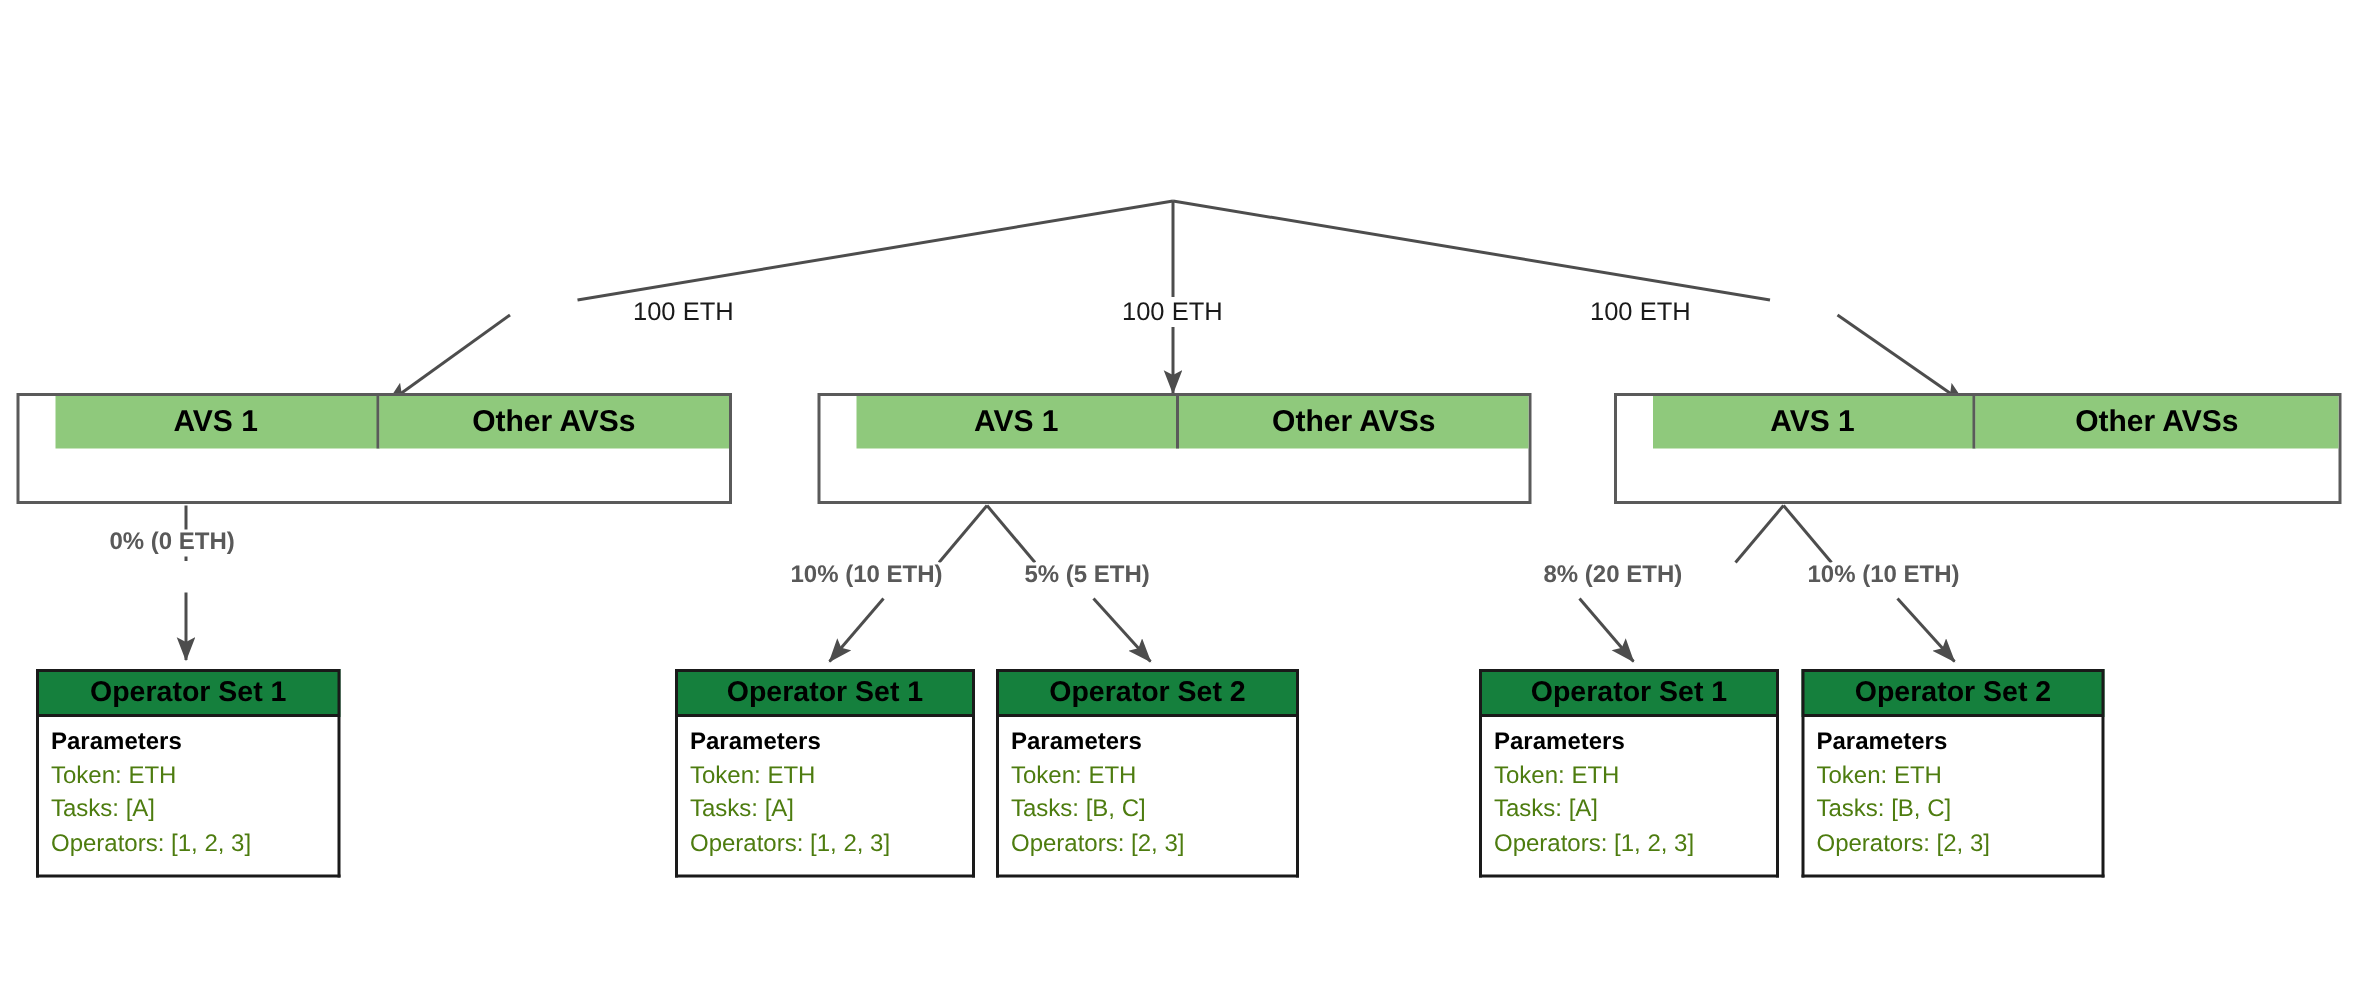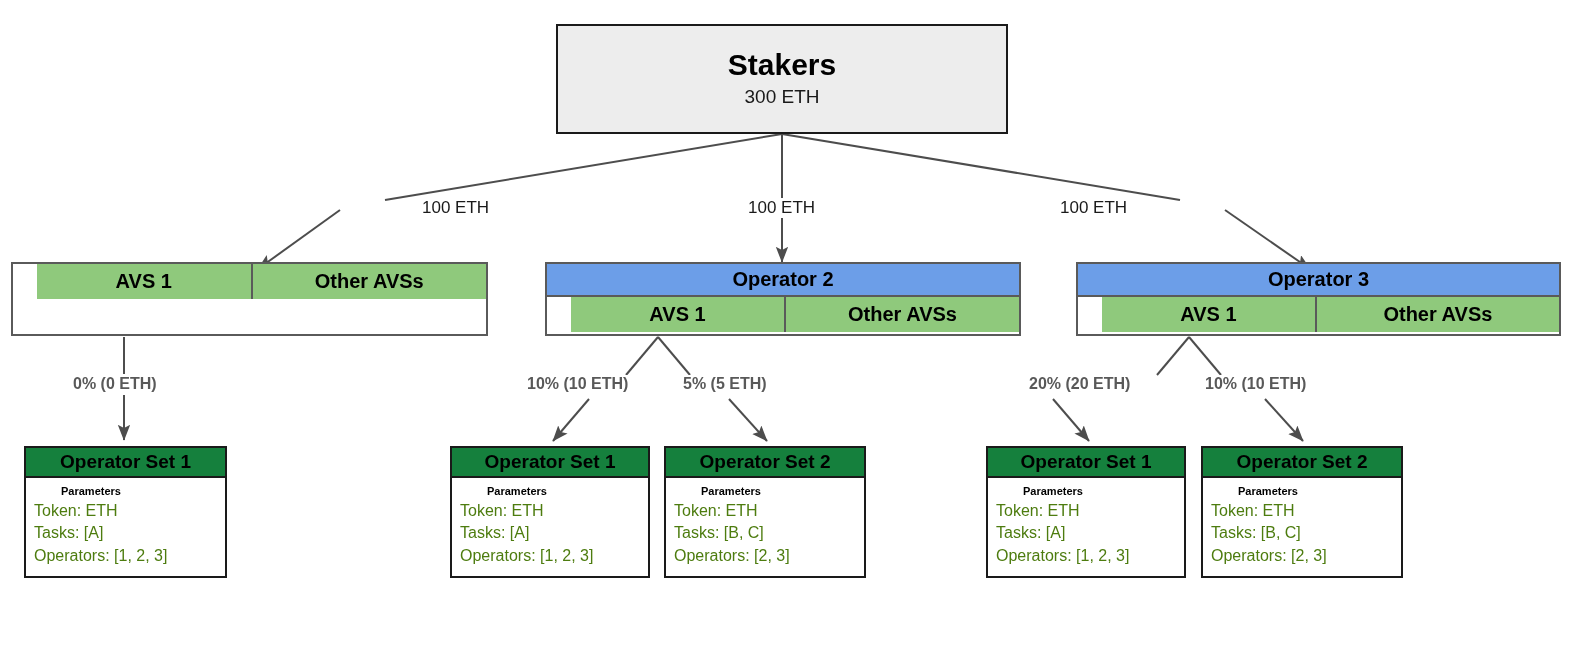--- a/index.html
+++ b/index.html
@@ -111,26 +111,25 @@
     box-sizing: border-box;
   }
   .opset-body {
     border: 2px solid #1a1a1a;
     border-top: none;
     background: #ffffff;
     box-sizing: border-box;
     padding: 6px 8px 8px 8px;
   }
   .opset-body .param-title {
-    font-size: 11px;
+    font-size: 16px;
     font-weight: bold;
     color: #000000;
     line-height: 1.42;
     white-space: nowrap;
-    margin-left: 27px;
   }
   .opset-body .param-line {
     font-size: 16px;
     color: #4d7c0f;
     line-height: 1.42;
     white-space: nowrap;
   }
 
   
   .edge-label {
@@ -184,56 +183,50 @@
       <path d="M729,399 L767,441" marker-end="url(#arrow)"></path>
 
       <path d="M1189,337 L1157,375"></path>
       <path d="M1053,399 L1089,441" marker-end="url(#arrow)"></path>
 
       <path d="M1189,337 L1221,375"></path>
       <path d="M1265,399 L1303,441" marker-end="url(#arrow)"></path>
     </g>
   </svg>
 
-  <div class="stakers-box">
-    <div class="stakers-title">Stakers</div>
-    <div class="stakers-sub">300 ETH</div>
-  </div>
 
   <div class="edge-label" style="left:419px; top:198px;">100 ETH</div>
   <div class="edge-label" style="left:745px; top:198px;">100 ETH</div>
   <div class="edge-label" style="left:1057px; top:198px;">100 ETH</div>
 
   <div class="operator" style="left:11px; top:262px; width:477px; height:74px;">
     <div class="operator-avs-row">
       <div class="avs-cell left" style="width:48%;">AVS 1</div>
       <div class="avs-cell" style="width:52%;">Other AVSs</div>
     </div>
   </div>
 
   <div class="operator" style="left:545px; top:262px; width:476px; height:74px;">
-    <div class="operator-header">Operator 2</div>
     <div class="operator-avs-row">
       <div class="avs-cell left" style="width:48%;">AVS 1</div>
       <div class="avs-cell" style="width:52%;">Other AVSs</div>
     </div>
   </div>
 
   <div class="operator" style="left:1076px; top:262px; width:485px; height:74px;">
-    <div class="operator-header">Operator 3</div>
     <div class="operator-avs-row">
       <div class="avs-cell left" style="width:47%;">AVS 1</div>
       <div class="avs-cell" style="width:53%;">Other AVSs</div>
     </div>
   </div>
 
-  <div class="alloc-label" style="left:70px; top:375px;">0% (0 ETH)</div>
+  <div class="alloc-label" style="left:70px; top:353px;">0% (0 ETH)</div>
   <div class="alloc-label" style="left:524px; top:375px;">10% (10 ETH)</div>
   <div class="alloc-label" style="left:680px; top:375px;">5% (5 ETH)</div>
-  <div class="alloc-label" style="left:1026px; top:375px;">20% (20 ETH)</div>
+  <div class="alloc-label" style="left:1026px; top:375px;">8% (20 ETH)</div>
   <div class="alloc-label" style="left:1202px; top:375px;">10% (10 ETH)</div>
 
   <div class="opset" style="left:24px; top:446px; width:203px;">
     <div class="opset-header">Operator Set 1</div>
     <div class="opset-body">
       <div class="param-title">Parameters</div>
       <div class="param-line">Token: ETH</div>
       <div class="param-line">Tasks: [A]</div>
       <div class="param-line">Operators: [1, 2, 3]</div>
     </div>

